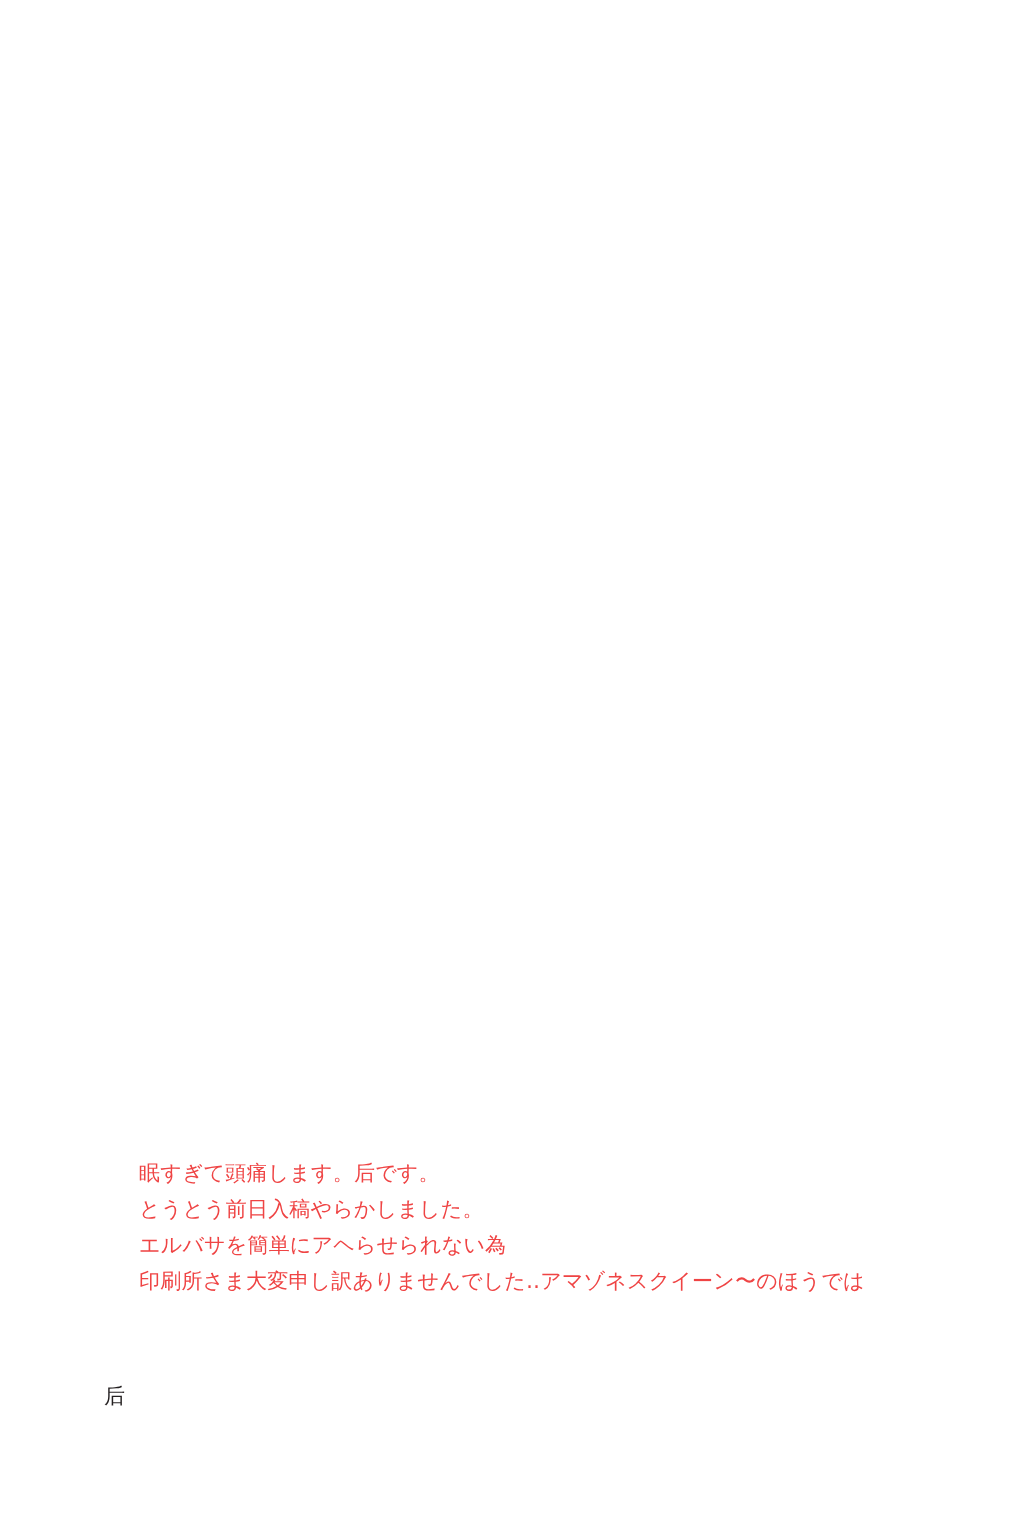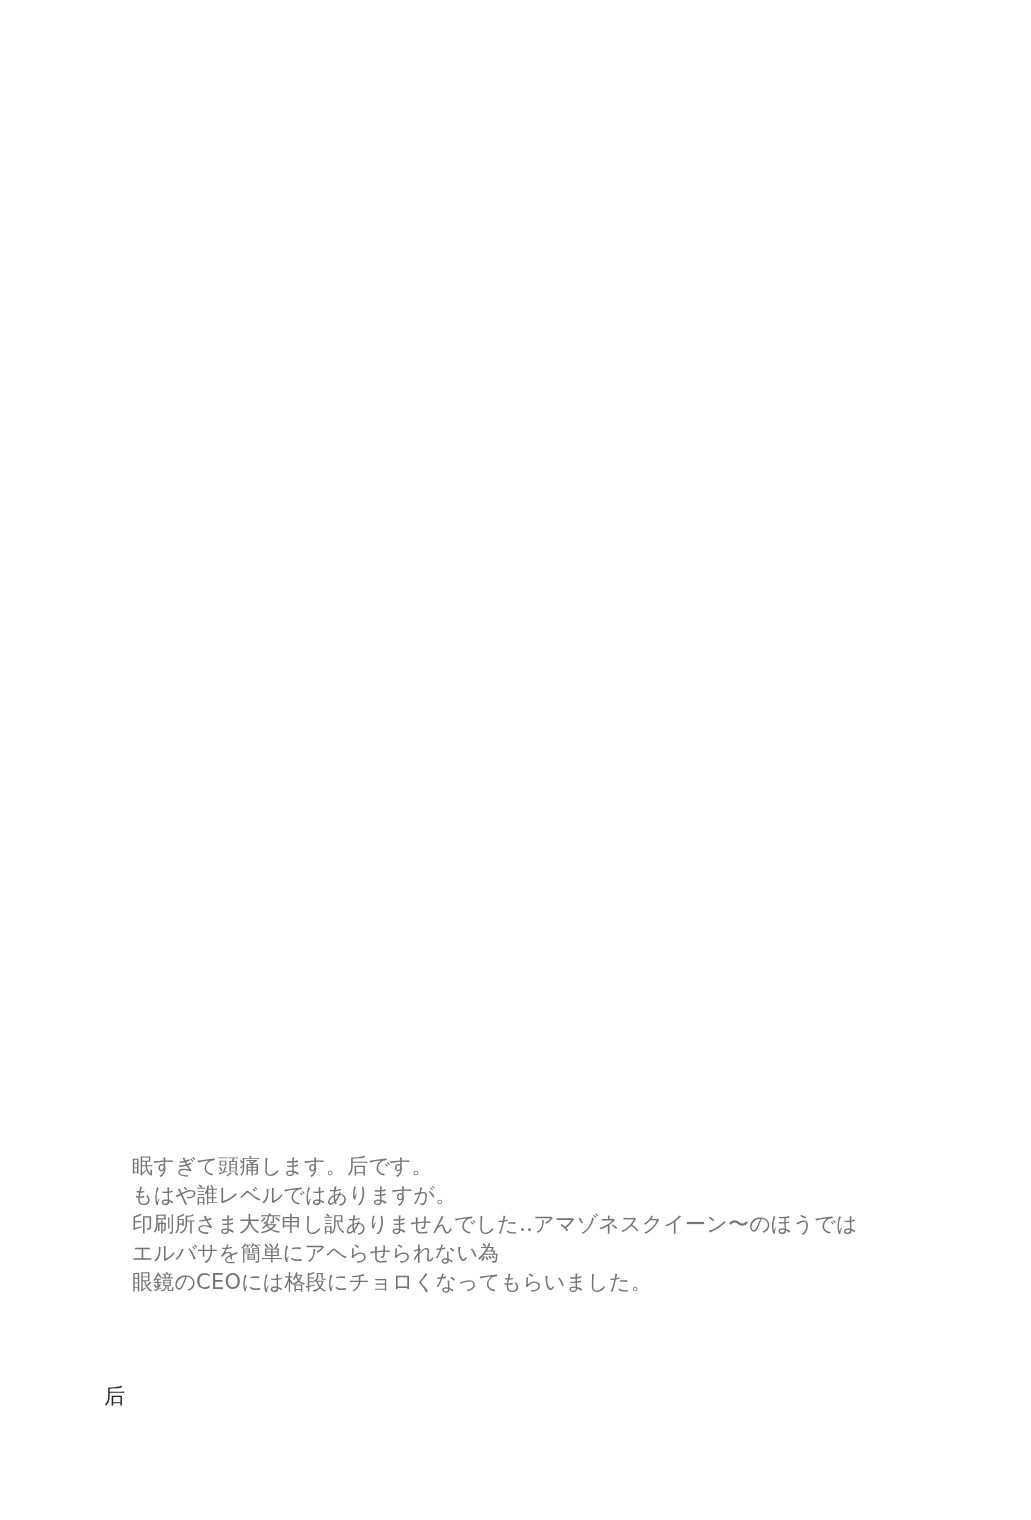--- a/index.html
+++ b/index.html
@@ -14,25 +14,25 @@
     background: #ffffff;
     overflow: hidden;
   }
   .afterword {
     position: absolute;
     left: 104px;
     top: 1152px;
     width: 880px;
   }
   .afterword p {
-    margin: 0;
+    margin: 7px;
     font-family: "DejaVu Sans", "Liberation Sans", sans-serif;
     font-size: 21px;
     line-height: 29px;
-    color: #737373;
+    color: #ef4444;
     letter-spacing: 0.2px;
     white-space: pre;
     padding-left: 28px;
   }
   .signature {
     position: absolute;
     left: 104px;
     top: 1382px;
     font-family: "DejaVu Sans", "Liberation Sans", sans-serif;
     font-size: 21px;
@@ -40,21 +40,20 @@
     color: #231f20;
   }
 </style>
 </head>
 <body>
 
 <div class="page">
 
   <div class="afterword">
     <p>眠すぎて頭痛します。后です。</p>
-    <p>もはや誰レベルではありますが。</p>
+    <p>とうとう前日入稿やらかしました。</p>
+    <p>エルバサを簡単にアヘらせられない為</p>
     <p>印刷所さま大変申し訳ありませんでした‥アマゾネスクイーン〜のほうでは</p>
-    <p>エルバサを簡単にアヘらせられない為</p>
-    <p>眼鏡のCEOには格段にチョロくなってもらいました。</p>
   </div>
 
   <div class="signature">后</div>
 
 </div>
 
 </body></html>

